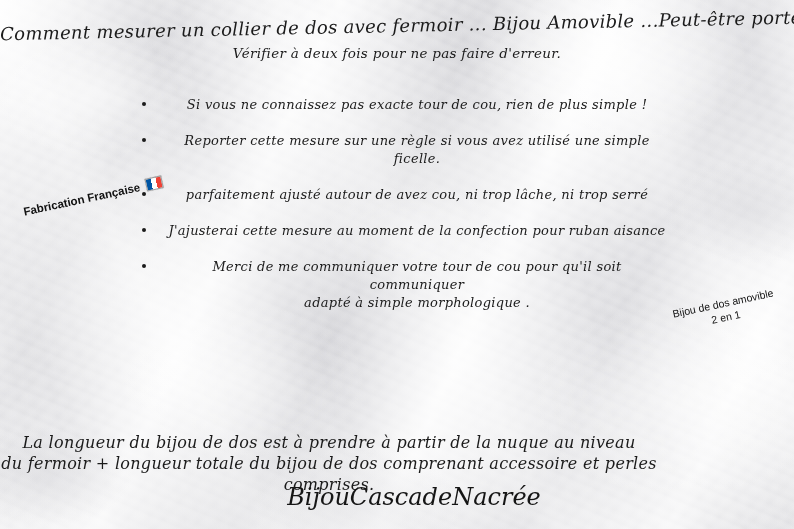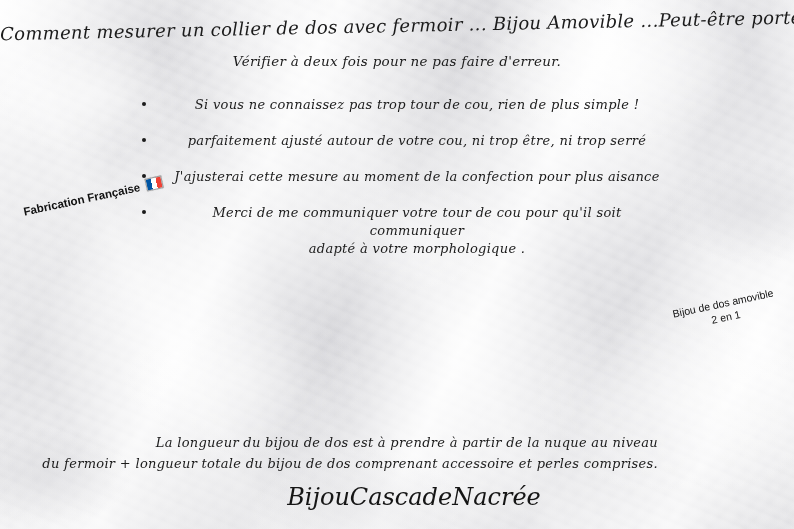--- a/index.html
+++ b/index.html
@@ -73,21 +73,21 @@
     width: 794px;
     text-align: center;
     font-size: 18px;
     line-height: 24px;
     transform: rotate(-1.2deg);
     white-space: nowrap;
   }
 
   #subtitle {
     position: absolute;
-    top: 52px;
+    top: 44px;
     left: 0;
     width: 794px;
     text-align: center;
     font-size: 13.5px;
     line-height: 18px;
   }
 
   #bullets {
     position: absolute;
     top: 96px;
@@ -116,22 +116,22 @@
   }
   #bullets li .line2 {
     display: block;
   }
 
   #closing {
     position: absolute;
     top: 432px;
     left: 0;
     width: 658px;
-    text-align: right;
-    font-size: 13px;
+    text-align: center;
+    font-size: 16px;
     line-height: 21px;
   }
 
   #signature {
     position: absolute;
     top: 482px;
     left: 17px;
     width: 794px;
     text-align: center;
     font-size: 24px;
@@ -188,36 +188,41 @@
 
   <div class="content">
 
     <div id="title" class="hand">Comment mesurer un collier de dos avec fermoir ... Bijou Amovible ...Peut-être porté avec ou sans le bijou de dos</div>
 
     <div id="subtitle" class="hand">Vérifier à deux fois pour ne pas faire d'erreur.</div>
 
     <ul id="bullets">
       <li class="hand">
         <span class="dot"></span>
-        <span>Si vous ne connaissez pas trop tour de cou, rien de plus simple !</span>
+        <span>Si vous ne connaissez pas exacte tour de cou, rien de plus simple !</span>
         <span class="line2"></span>
       </li>
       <li class="hand">
         <span class="dot"></span>
-        <span class="line2">parfaitement ajusté autour de votre cou, ni trop être, ni trop serré</span>
-      </li>
-      <li class="hand">
-        <span class="dot"></span>
-        <span>J'ajusterai cette mesure au moment de la confection pour plus aisance</span>
+        <span>Reporter cette mesure sur une règle si vous avez utilisé une simple ficelle.</span>
         <span class="line2"></span>
       </li>
       <li class="hand">
         <span class="dot"></span>
+        <span class="line2">parfaitement ajusté autour de avez cou, ni trop lâche, ni trop serré</span>
+      </li>
+      <li class="hand">
+        <span class="dot"></span>
+        <span>J'ajusterai cette mesure au moment de la confection pour ruban aisance</span>
+        <span class="line2"></span>
+      </li>
+      <li class="hand">
+        <span class="dot"></span>
         <span>Merci de me communiquer votre tour de cou pour qu'il soit communiquer</span>
-        <span class="line2">adapté à votre morphologique .</span>
+        <span class="line2">adapté à simple morphologique .</span>
       </li>
     </ul>
 
     <div id="closing" class="hand">
       <div>La longueur du bijou de dos est à prendre à partir de la nuque au niveau</div>
       <div>du fermoir + longueur totale du bijou de dos comprenant accessoire et perles comprises.</div>
     </div>
 
     <div id="signature">BijouCascadeNacrée</div>
 

